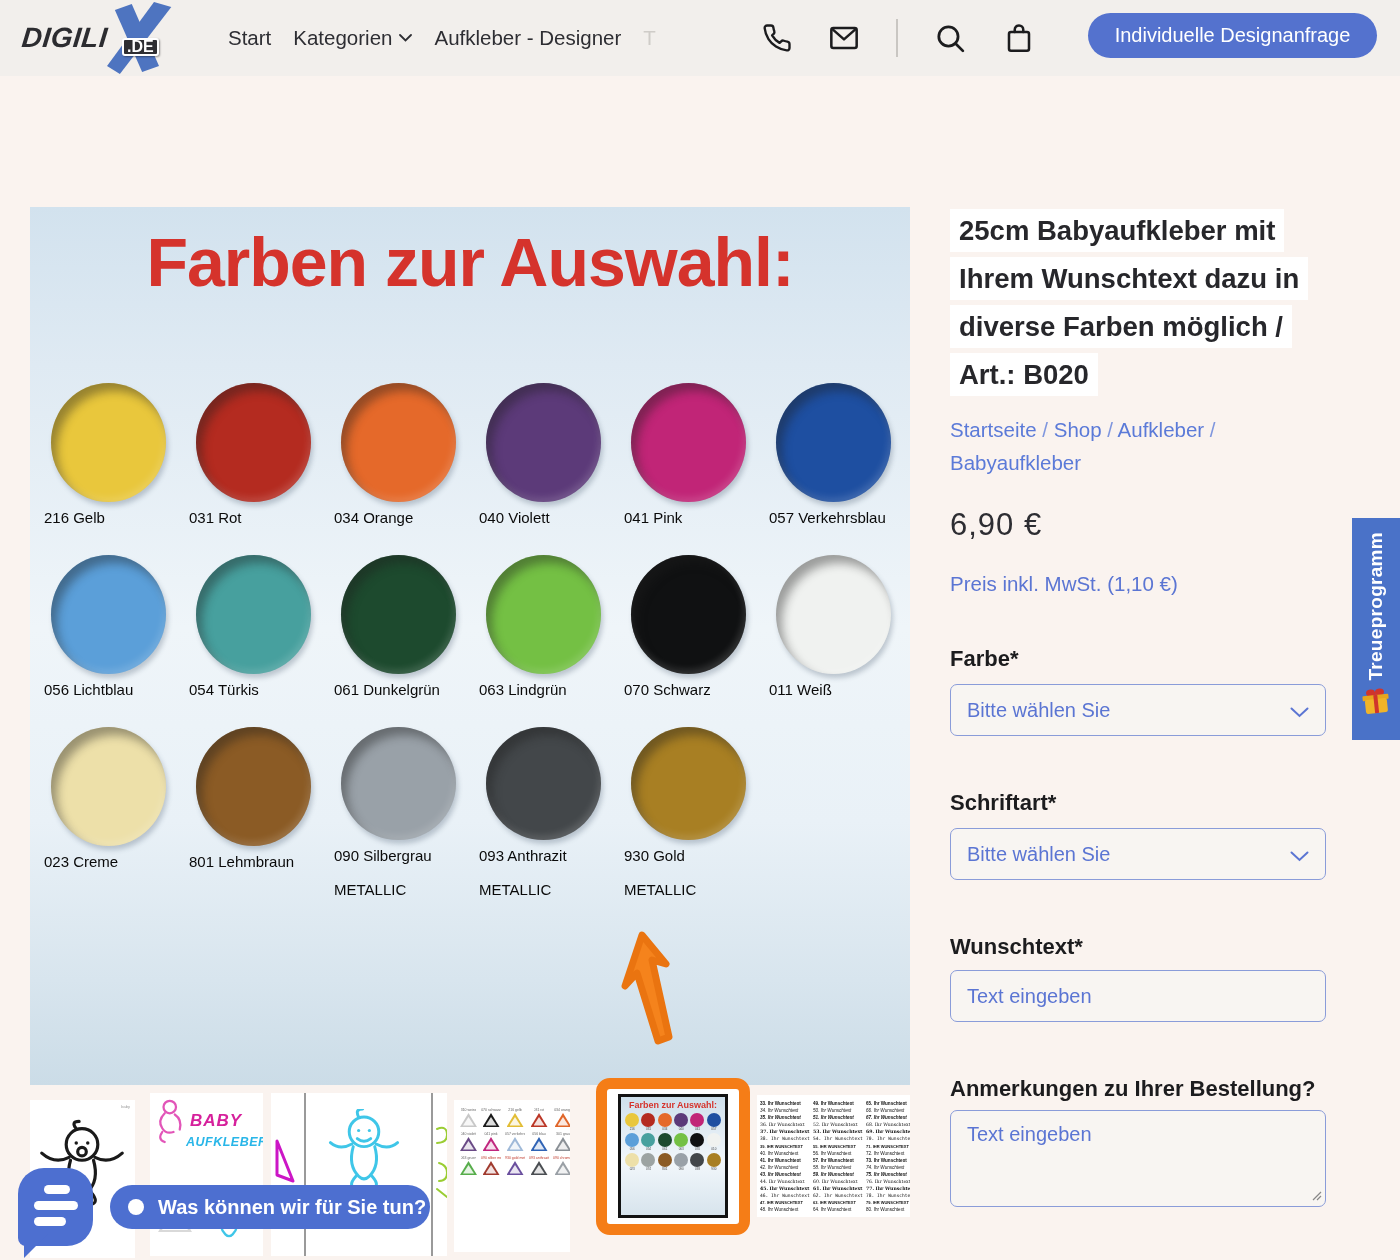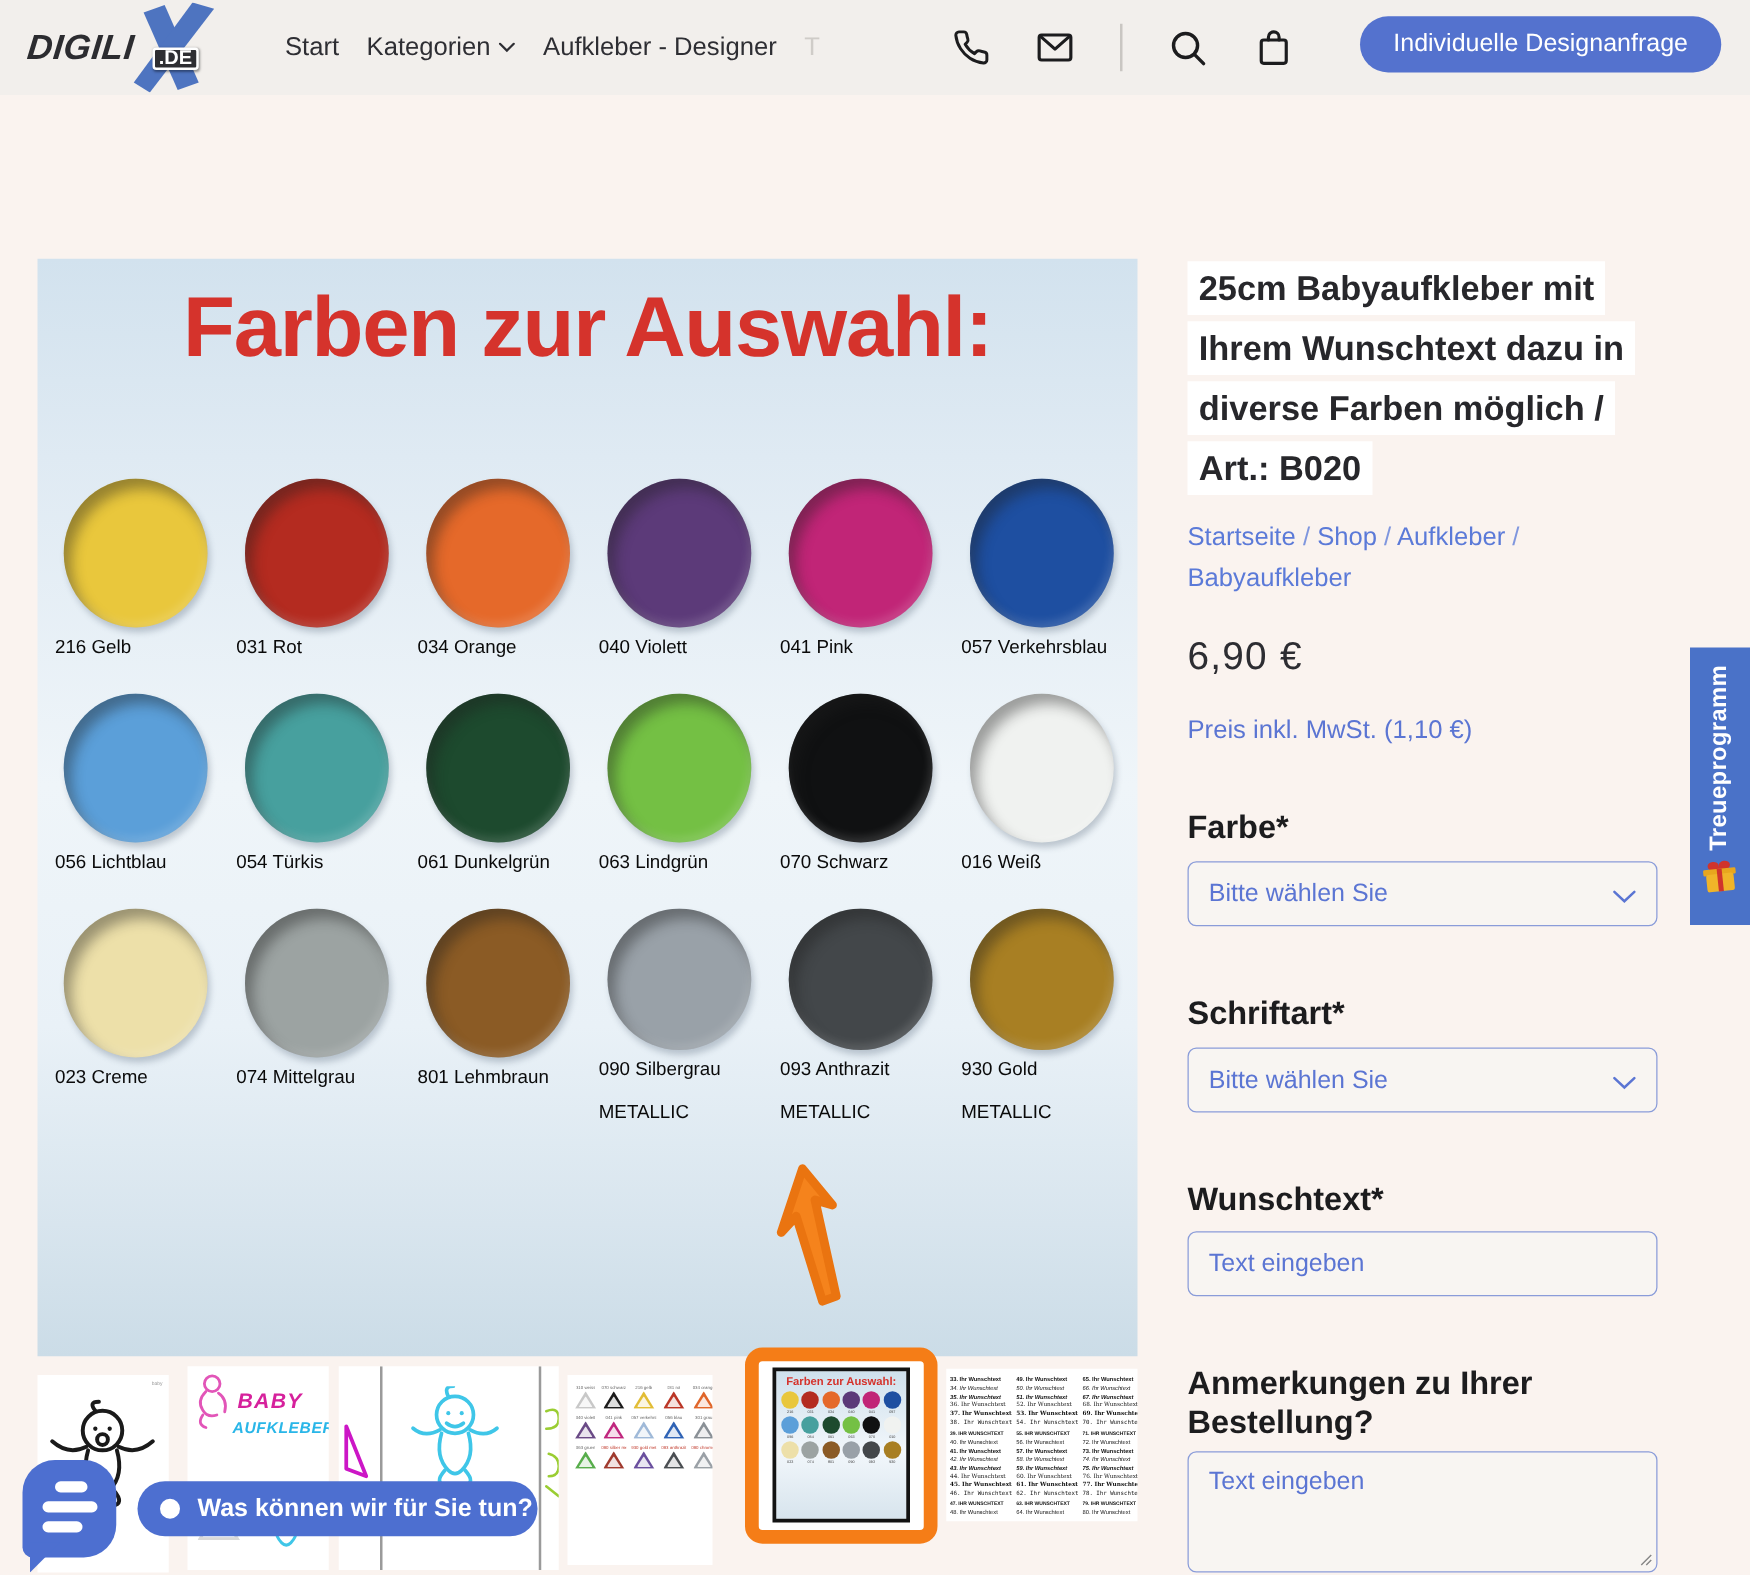--- a/index.html
+++ b/index.html
@@ -37,21 +37,21 @@
   
   .right-col { position:absolute; left:950px; top:207px; width:380px; }
   .prod-title { font-size:27.5px; line-height:48px; font-weight:700; color:#27272b; }
   .hl { background:#fff; padding:6px 9px; box-decoration-break:clone; -webkit-box-decoration-break:clone; }
   .breadcrumb { margin-top:14px; font-size:20.5px; line-height:33px; color:#5b7ad8; }
   .crumb { cursor:pointer; }
   .sep { color:#7f96de; }
   .price { margin-top:28px; font-size:31px; color:#2d2d32; letter-spacing:1px; }
   .blue-note { margin-top:24px; font-size:20.5px; line-height:33px; color:#5b75d3; cursor:pointer; }
   .blue-note.second { margin-top:0; }
-  .field-label { margin-top:46px; font-size:26px; font-weight:700; color:#1c1c1e; }
+  .field-label { margin-top:46px; font-size:22px; font-weight:700; color:#1c1c1e; }
   .field-label.tight { margin-top:54px; }
   .select { position:relative; margin-top:12px; width:376px; height:52px; border:1.5px solid #8a9cd9; border-radius:7px; background:#f8f5f2; display:flex; align-items:center; padding:0 16px; font-size:20px; color:#5b75d3; cursor:pointer; }
   .select .chev { position:absolute; right:16px; top:22px; }
   .tinput { margin-top:10px; width:376px; height:52px; border:1.5px solid #8a9cd9; border-radius:7px; background:#f8f5f2; padding:0 16px; font-size:20px; font-family:"Liberation Sans",sans-serif; color:#333; }
   .tinput::placeholder, .tarea::placeholder { color:#5b75d3; opacity:1; }
   .tarea-wrap { position:relative; margin-top:8px; width:380px; }
   .tarea { width:376px; height:97px; border:1.5px solid #8a9cd9; border-radius:7px; background:#f8f5f2; padding:12px 16px; font-size:20px; font-family:"Liberation Sans",sans-serif; color:#333; resize:none; }
   .grip { position:absolute; right:8px; bottom:10px; }
   .avail { margin-top:46px; font-size:19.5px; font-weight:700; color:#1c1c1e; }
 
@@ -214,29 +214,25 @@
         <div class="cc">
           <div class="dot" style="background: rgb(116, 192, 68);"></div>
           <div class="clabel">063 Lindgrün</div>
         </div>
         <div class="cc">
           <div class="dot" style="background: rgb(16, 17, 18);"></div>
           <div class="clabel">070 Schwarz</div>
         </div>
         <div class="cc">
           <div class="dot" style="background: rgb(240, 242, 240);"></div>
-          <div class="clabel">016 Weiß</div>
+          <div class="clabel">011 Weiß</div>
         </div>
         <div class="cc">
           <div class="dot" style="background: rgb(237, 224, 169);"></div>
           <div class="clabel">023 Creme</div>
-        </div>
-        <div class="cc">
-          <div class="dot" style="background: rgb(156, 163, 162);"></div>
-          <div class="clabel">074 Mittelgrau</div>
         </div>
         <div class="cc">
           <div class="dot" style="background: rgb(139, 91, 37);"></div>
           <div class="clabel">801 Lehmbraun</div>
         </div>
         <div class="cc">
           <div class="dot" style="background: rgb(153, 161, 168);"></div>
           <div class="clabel">090 Silbergrau</div>
           <div class="clabel">METALLIC</div>
         </div>

